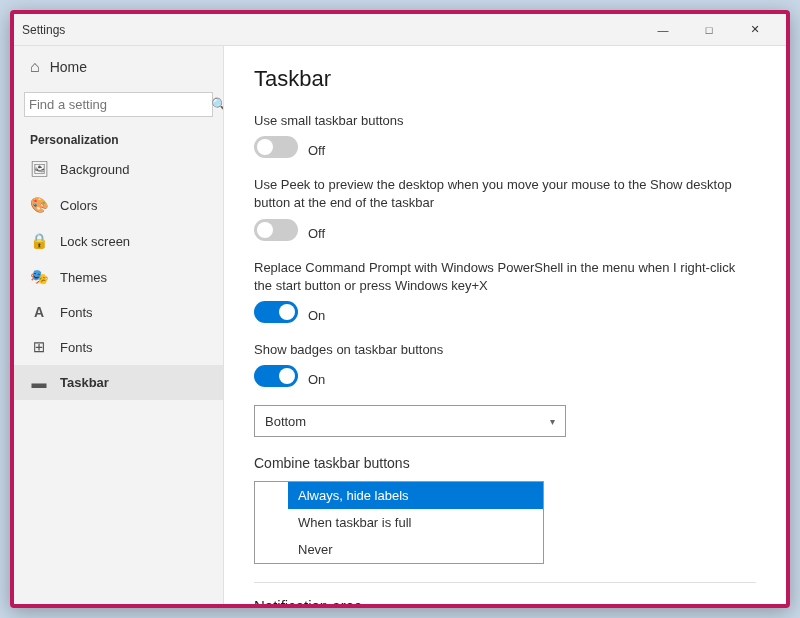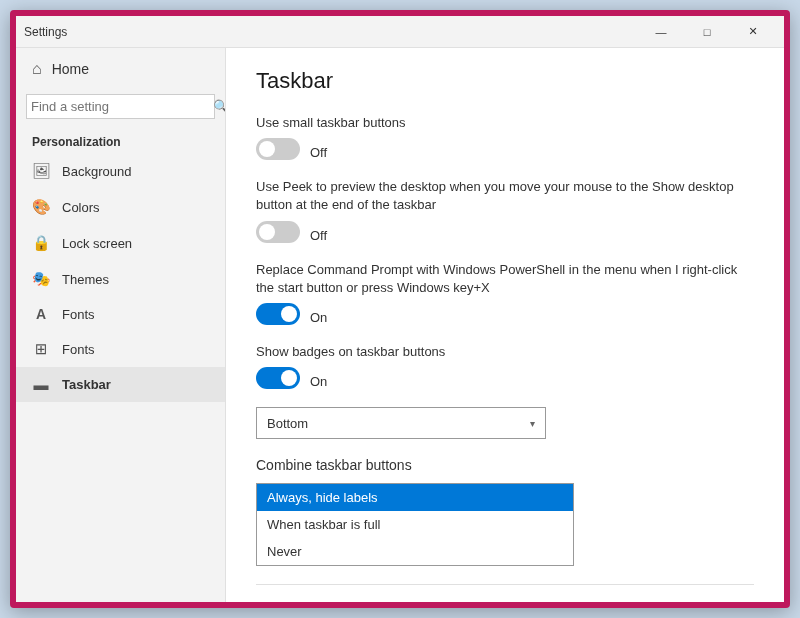--- a/index.html
+++ b/index.html
@@ -10,21 +10,21 @@
       justify-content: center;
       align-items: center;
       width: 800px;
       height: 618px;
       overflow: hidden;
     }
     .window {
       width: 780px;
       height: 598px;
       background: #0369a1;
-      border: 6px solid #be185d;
+      border: 4px solid #be185d;
       border-radius: 4px;
       display: flex;
       flex-direction: column;
       box-shadow: 0 4px 20px rgba(0,0,0,0.3);
       overflow: hidden;
     }
     .title-bar {
       height: 32px;
       background: #f3f3f3;
       display: flex;
@@ -167,21 +167,21 @@
     .toggle-label { font-size: 13px; color: #333; }
     .dropdown-container {
       margin-bottom: 18px;
     }
     .dropdown-label {
       font-size: 13px;
       color: #333;
       margin-bottom: 6px;
     }
     .dropdown {
-      width: 290px;
+      width: 312px;
       height: 32px;
       border: 1px solid #999;
       background: white;
       display: flex;
       align-items: center;
       padding: 0 10px;
       cursor: pointer;
       font-size: 13px;
       color: #333;
       justify-content: space-between;
@@ -189,23 +189,24 @@
     .dropdown-arrow { font-size: 10px; color: #666; }
     .combine-section {
       margin-bottom: 18px;
     }
     .combine-label {
       font-size: 14px;
       color: #333;
       margin-bottom: 10px;
     }
     .dropdown-list {
-      width: 318px;
+      width: 290px;
       border: 1px solid #999;
       background: white;
+      padding-left: 33px;
     }
     .dropdown-option {
       padding: 6px 10px;
       font-size: 13px;
       color: #333;
       cursor: pointer;
     }
     .dropdown-option.selected {
       background: #0078d7;
       color: white;

